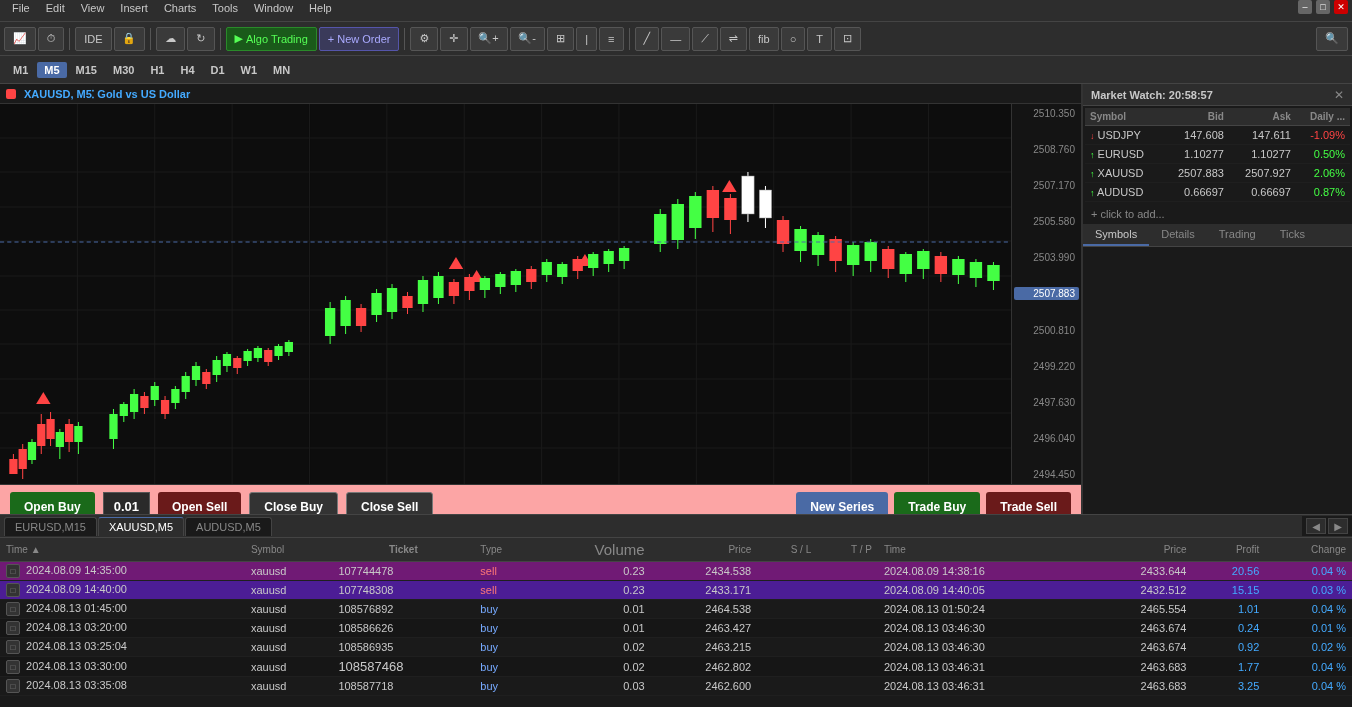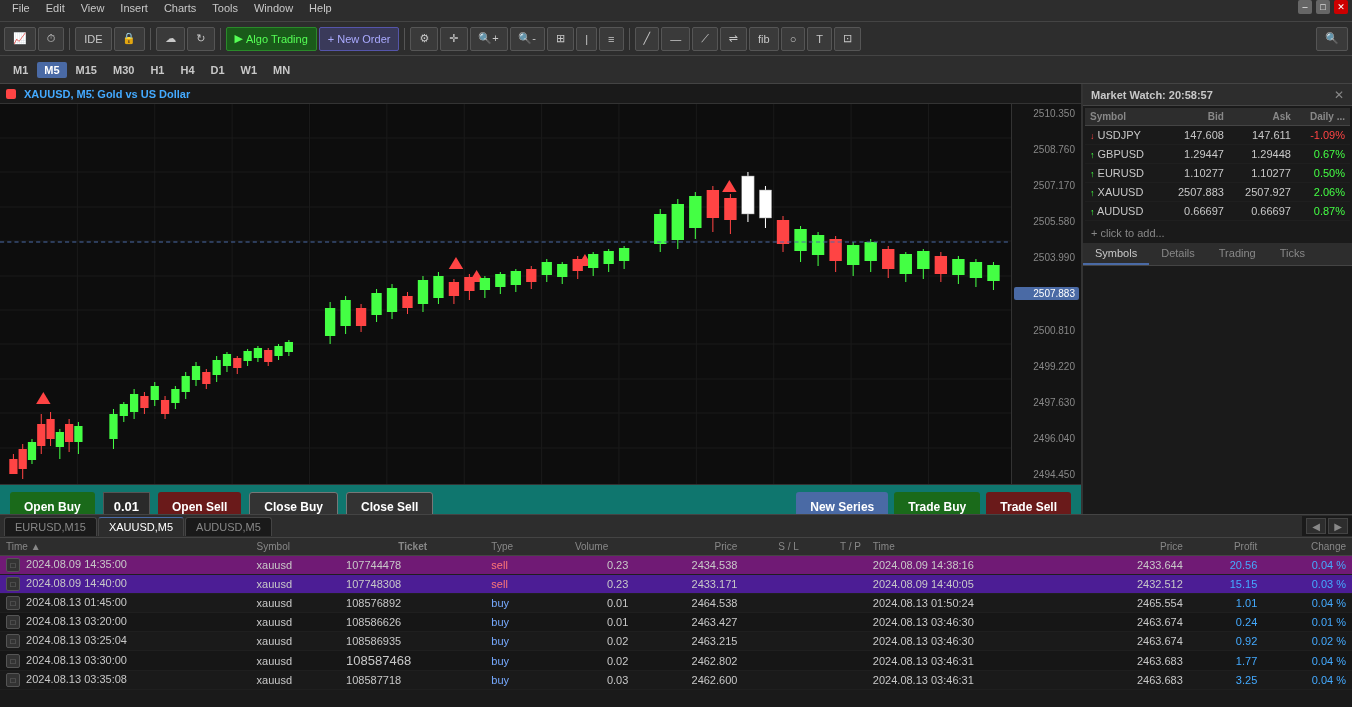--- a/index.html
+++ b/index.html
@@ -40,21 +40,21 @@
     
     .price-scale { position: absolute; right: 0; top: 0; width: 70px; height: 100%; background: #141414; border-left: 1px solid #333; display: flex; flex-direction: column; justify-content: space-between; padding: 4px 2px; }
     .price-label { font-size: 10px; color: #888; text-align: right; padding-right: 4px; }
     .price-label.current { background: #4a6aa5; color: #fff; padding: 1px 4px; border-radius: 2px; }
 
     
     .buy-profit { position: absolute; left: 50px; top: 22px; color: #4af; font-size: 11px; }
     .sell-profit { position: absolute; left: 50px; top: 36px; color: #f44; font-size: 11px; }
 
     
-    .action-bar { background: #0f766e; height: 44px; display: flex; align-items: center; padding: 0 10px; gap: 8px; border-top: 1px solid #333; }
+    .action-bar { background: #fca5a5; height: 44px; display: flex; align-items: center; padding: 0 10px; gap: 8px; border-top: 1px solid #333; }
     .act-btn { height: 30px; padding: 0 14px; border: none; cursor: pointer; border-radius: 3px; font-size: 12px; font-weight: bold; color: #fff; }
     .btn-open-buy { background: #1a6a1a; }
     .btn-lot { background: #2a2a2a; border: 1px solid #555; color: #fff; height: 30px; padding: 0 10px; font-size: 13px; font-weight: bold; cursor: pointer; }
     .btn-open-sell { background: #6a1a1a; }
     .btn-close-buy { background: #333; border: 1px solid #777; }
     .btn-close-sell { background: #333; border: 1px solid #777; }
     .action-bar-right { margin-left: auto; display: flex; gap: 6px; }
     .btn-new-series { background: #4a6aa5; }
     .btn-trade-buy { background: #1a6a1a; }
     .btn-trade-sell { background: #6a1a1a; }
@@ -395,29 +395,20 @@
         <span style="color:#f44;font-size:9px;">↓</span>
         USDJPY
       </td>
       <td class="right">147.608</td>
       <td class="right">147.611</td>
       <td class="right" style="color:#f44;">-1.09%</td>
     </tr>
             <tr class="mw-row">
       <td>
         <span style="color:#4f4;font-size:9px;">↑</span>
-        GBPUSD
-      </td>
-      <td class="right">1.29447</td>
-      <td class="right">1.29448</td>
-      <td class="right" style="color:#4f4;">0.67%</td>
-    </tr>
-            <tr class="mw-row">
-      <td>
-        <span style="color:#4f4;font-size:9px;">↑</span>
         EURUSD
       </td>
       <td class="right">1.10277</td>
       <td class="right">1.10277</td>
       <td class="right" style="color:#4f4;">0.50%</td>
     </tr>
             <tr class="mw-row">
       <td>
         <span style="color:#4f4;font-size:9px;">↑</span>
         XAUUSD
@@ -462,21 +453,21 @@
 
 <div class="trade-panel-wrapper" style="height:195px;display:flex;flex-direction:column;">
   <div style="overflow-x:auto;flex:1;">
     <table style="width:100%;border-collapse:collapse;min-width:1200px;">
       <thead>
         <tr style="background:#2d2d2d;border-bottom:1px solid #444;">
           <th style="padding:3px 6px;font-size:10px;color:#888;text-align:left;font-weight:normal;">Time ▲</th>
           <th style="padding:3px 6px;font-size:10px;color:#888;text-align:left;font-weight:normal;">Symbol</th>
           <th style="padding:3px 6px;font-size:10px;color:#888;text-align:center;font-weight:bold;">Ticket</th>
           <th style="padding:3px 6px;font-size:10px;color:#888;text-align:left;font-weight:normal;">Type</th>
-          <th style="padding:3px 6px;font-size:10px;color:#888;font-weight:normal;">Volume</th>
+          <th style="padding:3px 6px;font-size:15px;color:#888;text-align:right;font-weight:normal;">Volume</th>
           <th style="padding:3px 6px;font-size:10px;color:#888;text-align:right;font-weight:normal;">Price</th>
           <th style="padding:3px 6px;font-size:10px;color:#888;text-align:right;font-weight:normal;">S / L</th>
           <th style="padding:3px 6px;font-size:10px;color:#888;text-align:right;font-weight:normal;">T / P</th>
           <th style="padding:3px 6px;font-size:10px;color:#888;text-align:left;font-weight:normal;">Time</th>
           <th style="padding:3px 6px;font-size:10px;color:#888;text-align:right;font-weight:normal;">Price</th>
           <th style="padding:3px 6px;font-size:10px;color:#888;text-align:right;font-weight:normal;">Profit</th>
           <th style="padding:3px 6px;font-size:10px;color:#888;text-align:right;font-weight:normal;">Change</th>
         </tr>
       </thead>
       <tbody id="trade-body">

